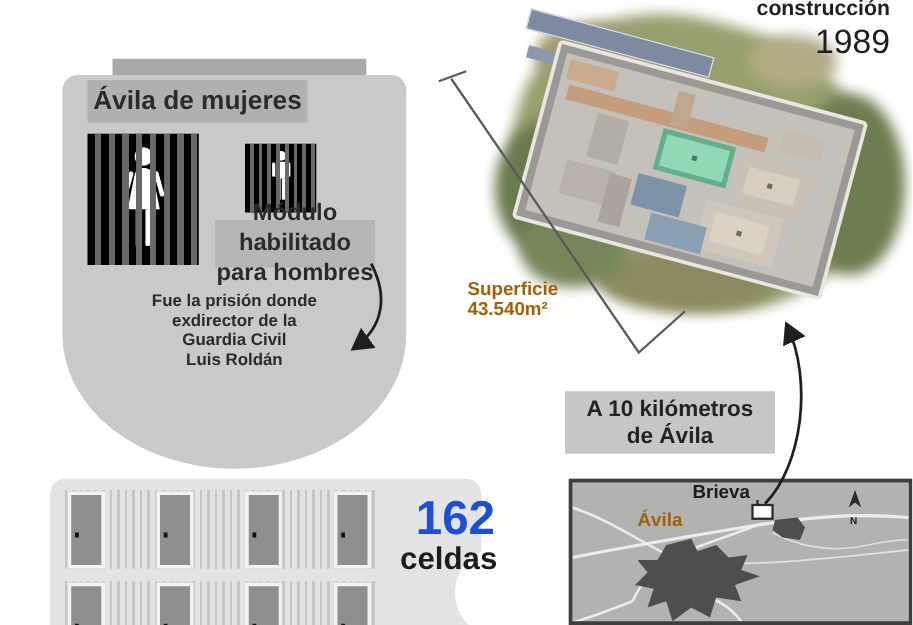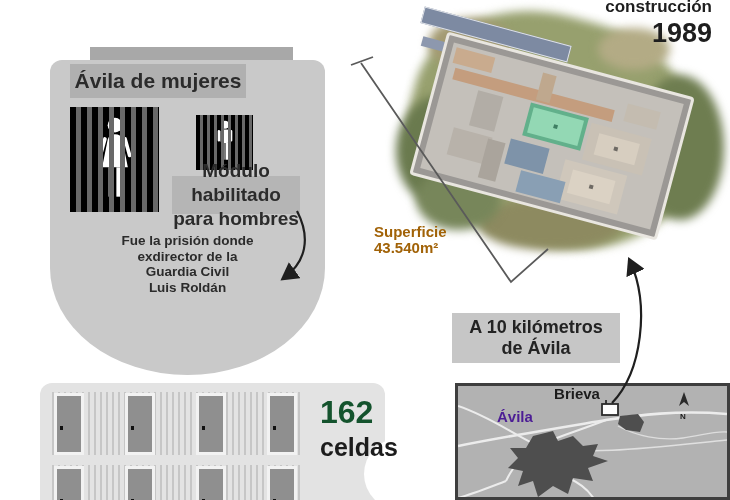--- a/index.html
+++ b/index.html
@@ -35,48 +35,48 @@
   #compound .field{position:absolute;left:6px;top:6px;right:6px;bottom:6px;background:#c4c0ba;}
   .bld{position:absolute;}
   #blue-roof-1{left:420px;top:26px;width:150px;height:15px;transform:rotate(15deg);
                background:#7d8aa2;border:1px solid #dfe2e8;}
   #blue-roof-2{left:421px;top:44px;width:62px;height:10px;transform:rotate(15deg);background:#8d98ae;}
   #red-roof{left:489px;top:55px;width:18px;height:12px;transform:rotate(15deg);background:#b5806b;}
 
   
   #construction{right:18px;top:-3px;text-align:right;color:#1e1e1e;}
   #construction .lbl{font-size:17px;font-weight:bold;}
-  #construction .year{font-size:27px;font-weight:bold;margin-top:1px;}
+  #construction .year{font-size:27px;font-weight:normal;margin-top:1px;}
   #surface{left:374px;top:224px;font-size:15px;font-weight:bold;line-height:16px;color:#a16207;}
   #distance-box{left:452px;top:313px;width:168px;height:50px;background:#c6c6c6;
                 display:flex;flex-direction:column;align-items:center;justify-content:center;
                 font-size:18px;font-weight:bold;line-height:21px;color:#232323;}
 
   
   #map{left:455px;top:383px;width:275px;height:117px;border:3px solid #3e3e3e;
        box-sizing:border-box;background:#b2b2b2;overflow:hidden;}
   #map svg{display:block;}
   #map-label-brieva{left:542px;top:385px;width:70px;text-align:center;
                     font-size:15px;font-weight:bold;color:#1c1c1c;}
-  #map-label-avila{left:497px;top:408px;width:62px;text-align:left;
-                   font-size:15px;font-weight:bold;color:#4c1d95;}
+  #map-label-avila{left:497px;top:408px;width:62px;text-align:center;
+                   font-size:15px;font-weight:bold;color:#a16207;}
   #compass-n{left:680px;top:412px;font-size:8px;font-weight:bold;color:#1c1c1c;}
 
   
   #cells-panel{left:40px;top:383px;width:345px;height:117px;background:#e3e3e3;
                border-radius:12px 12px 0 0;}
   #panel-notch{left:364px;top:438px;width:72px;height:72px;background:#fff;border-radius:50%;}
   .stripe-band{background:repeating-linear-gradient(to right,#c6c6c6 0 2px,transparent 2px 6px);}
   #band-1{left:52px;top:392px;width:248px;height:63px;}
   #band-2{left:52px;top:465px;width:248px;height:35px;}
   .door{position:absolute;width:30px;height:62px;background:#8f8f8f;
         border:3px solid #f2f2f2;box-sizing:border-box;}
   .door .handle{position:absolute;left:3px;top:53%;width:3px;height:4px;background:#111;}
-  #count-1{left:320px;top:394px;width:76px;text-align:left;font-size:32px;
-           font-weight:bold;color:#14532d;z-index:5;}
+  #count-1{left:320px;top:394px;width:76px;text-align:right;font-size:38px;
+           font-weight:bold;color:#1d4ed8;z-index:5;}
   #count-1-label{left:320px;top:433px;width:76px;text-align:center;font-size:25px;
                  font-weight:bold;color:#1c1c1c;z-index:5;}
   #count-2{left:320px;top:453px;width:76px;text-align:center;font-size:38px;
            font-weight:bold;color:#1c1c1c;z-index:5;}
 
   #overlay-svg{position:absolute;left:0;top:0;z-index:4;pointer-events:none;}
 </style>
 </head>
 <body>
 

